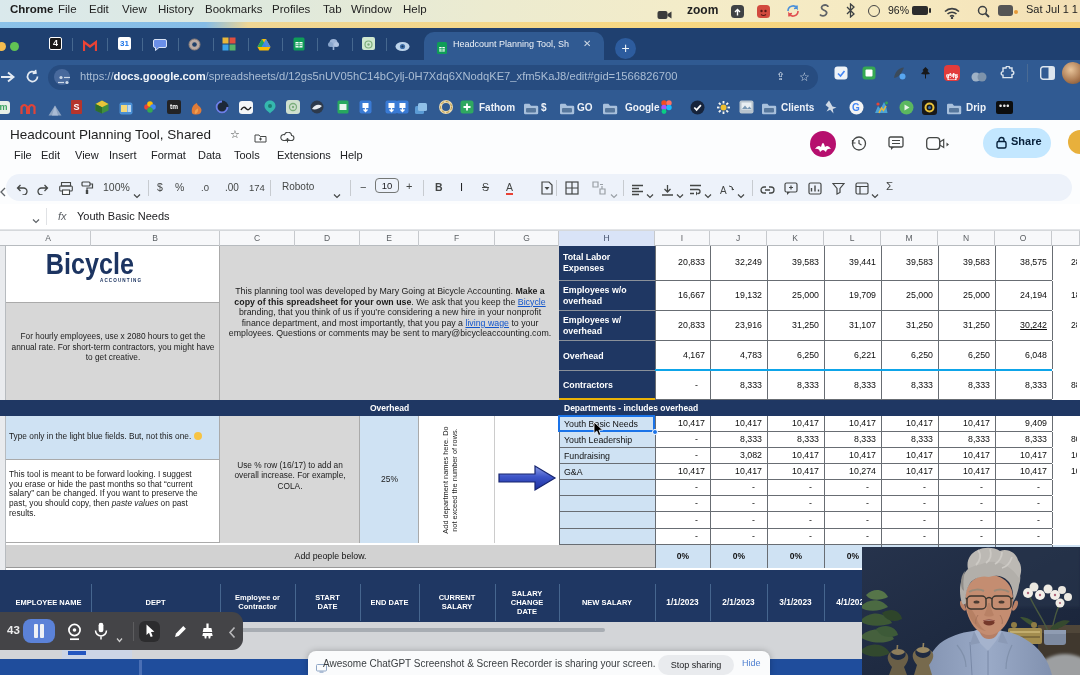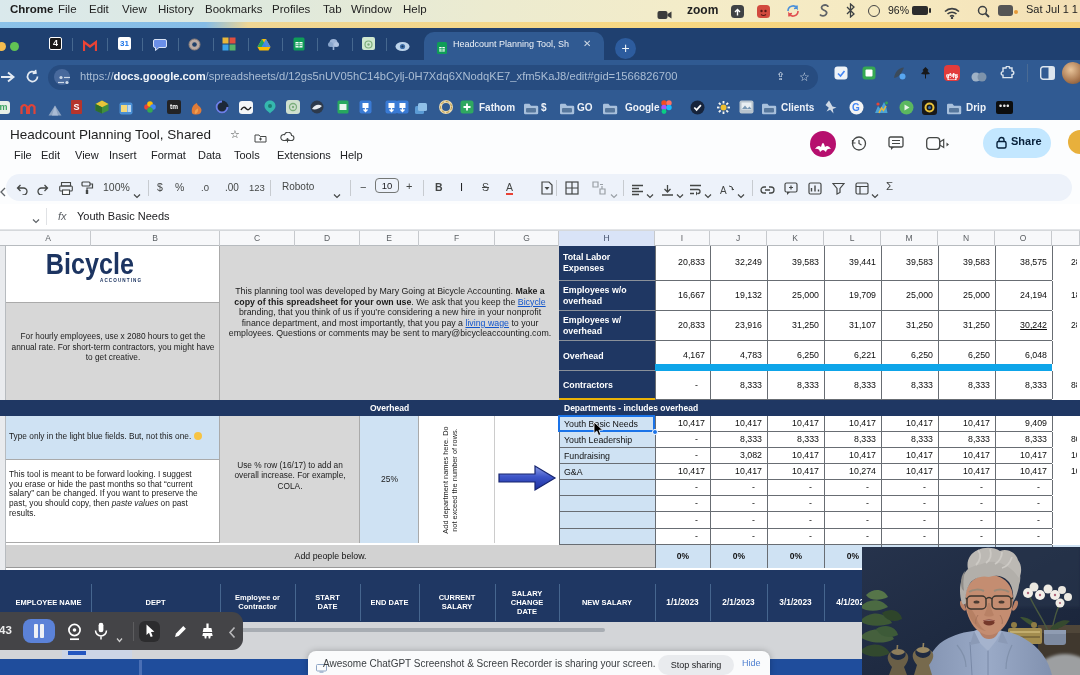--- a/index.html
+++ b/index.html
@@ -451,21 +451,21 @@
         </svg></div>
 <div class="abs" style="left:103px;top:9px;font-size:10.5px;color:#444746;font-weight:normal;white-space:nowrap;">100%</div>
 <div class="abs" style="left:133px;top:12.5px;width:8px;height:6px;"><svg width="8" height="6">
           <path d="M1 1.5 l3 3 3-3" fill="none" stroke="#444746" stroke-width="1.2"></path>
         </svg></div>
 <div class="abs" style="left:148px;top:8px;width:1px;height:16px;background:#c7cbd0;"></div>
 <div class="abs" style="left:157px;top:9px;font-size:10.5px;color:#444746;font-weight:normal;white-space:nowrap;">$</div>
 <div class="abs" style="left:175px;top:9px;font-size:10.5px;color:#444746;font-weight:normal;white-space:nowrap;">%</div>
 <div class="abs" style="left:201px;top:10px;font-size:9.5px;color:#444746;font-weight:normal;white-space:nowrap;">.0</div>
 <div class="abs" style="left:225px;top:10px;font-size:10px;color:#444746;font-weight:normal;white-space:nowrap;">.00</div>
-<div class="abs" style="left:249px;top:10px;font-size:9.5px;color:#444746;font-weight:normal;white-space:nowrap;">123</div>
+<div class="abs" style="left:249px;top:10px;font-size:9.5px;color:#444746;font-weight:normal;white-space:nowrap;">174</div>
 <div class="abs" style="left:270px;top:8px;width:1px;height:16px;background:#c7cbd0;"></div>
 <div class="abs" style="left:282px;top:9px;font-size:10px;color:#444746;font-weight:normal;white-space:nowrap;">Roboto</div>
 <div class="abs" style="left:333px;top:12.5px;width:8px;height:6px;"><svg width="8" height="6">
           <path d="M1 1.5 l3 3 3-3" fill="none" stroke="#444746" stroke-width="1.2"></path>
         </svg></div>
 <div class="abs" style="left:350px;top:8px;width:1px;height:16px;background:#c7cbd0;"></div>
 <div class="abs" style="left:360px;top:9px;font-size:11px;color:#444746;font-weight:normal;white-space:nowrap;">−</div>
 <div class="abs" style="left:375px;top:6px;width:24px;height:15px;border:1px solid #747775;border-radius:4px;font-size:9.5px;color:#202124;text-align:center;line-height:14px;">10</div>
 <div class="abs" style="left:406px;top:8px;font-size:11px;color:#444746;font-weight:normal;white-space:nowrap;">+</div>
 <div class="abs" style="left:423px;top:8px;width:1px;height:16px;background:#c7cbd0;"></div>
@@ -636,21 +636,21 @@
         <span class="abs" style="left:169px;top:9px;width:52px;text-align:right;font-size:8.8px;color:#0c0c0c;">31,107</span>
         <span class="abs" style="left:226px;top:0;width:57px;height:100%;border-left:1px solid #686d73;"></span>
         <span class="abs" style="left:226px;top:9px;width:52px;text-align:right;font-size:8.8px;color:#0c0c0c;">31,250</span>
         <span class="abs" style="left:283px;top:0;width:57px;height:100%;border-left:1px solid #686d73;"></span>
         <span class="abs" style="left:283px;top:9px;width:52px;text-align:right;font-size:8.8px;color:#0c0c0c;">31,250</span>
         <span class="abs" style="left:340px;top:0;width:57px;height:100%;border-left:1px solid #686d73;"></span>
         <span class="abs" style="left:340px;top:9px;width:52px;text-align:right;font-size:8.8px;color:#0c0c0c;text-decoration:underline;">30,242</span>
         <span class="abs" style="left:397px;top:0;width:0px;height:100%;border-left:1px solid #686d73;"></span>
       </div>
 <div class="abs" style="left:1071px;top:76px;width:6px;overflow:hidden;font-size:8.5px;color:#0c0c0c;">28</div>
-<div class="abs" style="left:655px;top:97px;width:397px;height:30px;border-bottom:7px solid #0ea5e9;">
+<div class="abs" style="left:655px;top:97px;width:397px;height:30px;border-bottom:2px solid #0ea5e9;">
         <span class="abs" style="left:0px;top:0;width:55px;height:100%;border-left:1px solid #686d73;"></span>
         <span class="abs" style="left:0px;top:9px;width:50px;text-align:right;font-size:8.8px;color:#0c0c0c;">4,167</span>
         <span class="abs" style="left:55px;top:0;width:57px;height:100%;border-left:1px solid #686d73;"></span>
         <span class="abs" style="left:55px;top:9px;width:52px;text-align:right;font-size:8.8px;color:#0c0c0c;">4,783</span>
         <span class="abs" style="left:112px;top:0;width:57px;height:100%;border-left:1px solid #686d73;"></span>
         <span class="abs" style="left:112px;top:9px;width:52px;text-align:right;font-size:8.8px;color:#0c0c0c;">6,250</span>
         <span class="abs" style="left:169px;top:0;width:57px;height:100%;border-left:1px solid #686d73;"></span>
         <span class="abs" style="left:169px;top:9px;width:52px;text-align:right;font-size:8.8px;color:#0c0c0c;">6,221</span>
         <span class="abs" style="left:226px;top:0;width:57px;height:100%;border-left:1px solid #686d73;"></span>
         <span class="abs" style="left:226px;top:9px;width:52px;text-align:right;font-size:8.8px;color:#0c0c0c;">6,250</span>
@@ -902,21 +902,21 @@
   <div class="abs" style="left:8px;top:8px;width:11px;height:9px;"><svg width="11" height="9">
           <rect x="0.5" y="0.5" width="10" height="6.5" rx="1" fill="none" stroke="#8fa6c6" stroke-width="1"></rect>
           <rect x="3.5" y="7.5" width="4" height="1.2" fill="#8fa6c6"></rect>
         </svg></div>
   <div class="abs" style="left:15px;top:7px;font-size:10px;color:#3c4043;white-space:nowrap;text-align:right;">Awesome ChatGPT Screenshot &amp; Screen Recorder is sharing your screen.</div>
   <div class="abs" style="left:350px;top:4px;width:76px;height:20px;background:#e9ebee;border-radius:10px;text-align:center;font-size:9px;color:#202124;line-height:20px;">Stop sharing</div>
   <div class="abs" style="left:434px;top:7px;font-size:9px;color:#4e7fd0;">Hide</div>
 </div>
 
 <div class="abs" style="left:-12px;top:612px;width:255px;height:38px;background:#444447;border-radius:11px;z-index:31;">
-  <div class="abs" style="left:11px;top:12px;font-size:11.5px;font-weight:bold;color:#ededed;">43</div>
+  <div class="abs" style="left:11px;top:12px;font-size:11.5px;font-weight:bold;color:#ededed;padding-left:8px;">43</div>
   <div class="abs" style="left:35px;top:7px;width:32px;height:24px;background:#5b82d8;border-radius:8px;"></div>
   <div class="abs" style="left:45.5px;top:12px;width:4px;height:14px;background:#eef1f6;border-radius:1px;"></div>
   <div class="abs" style="left:51.5px;top:12px;width:4px;height:14px;background:#eef1f6;border-radius:1px;"></div>
   <div class="abs" style="left:79px;top:11px;width:15px;height:18px;"><svg width="15" height="18">
           <circle cx="7.5" cy="7" r="5.6" fill="none" stroke="#fff" stroke-width="1.7"></circle>
           <circle cx="7.5" cy="7" r="1.8" fill="#fff"></circle>
           <line x1="3" y1="16.2" x2="12" y2="16.2" stroke="#fff" stroke-width="1.7"></line>
         </svg></div>
   <div class="abs" style="left:106px;top:10px;width:14px;height:19px;"><svg width="14" height="19">
           <rect x="4.6" y="0.8" width="4.8" height="9.5" rx="2.4" fill="#fff"></rect>

